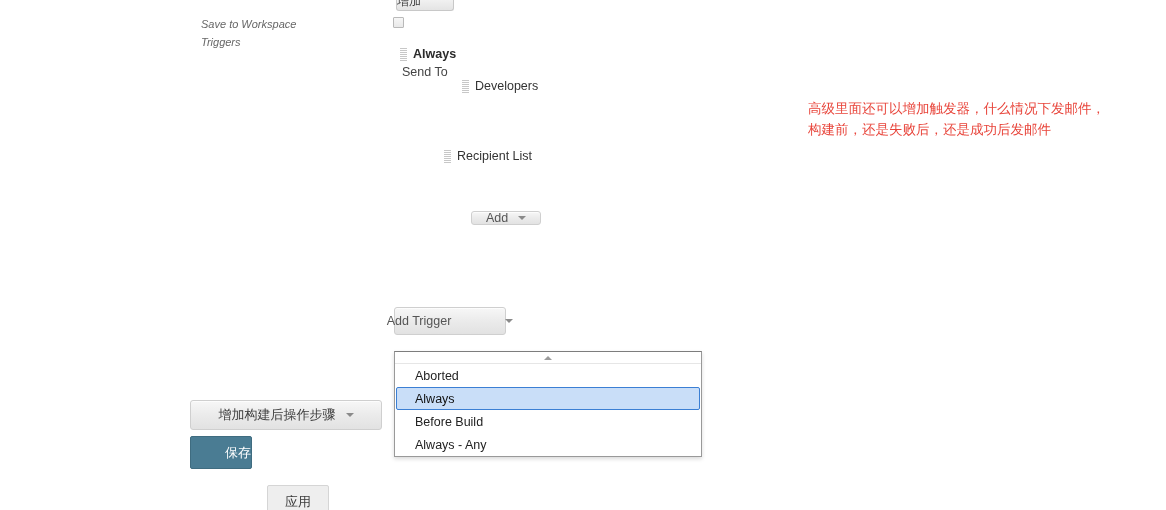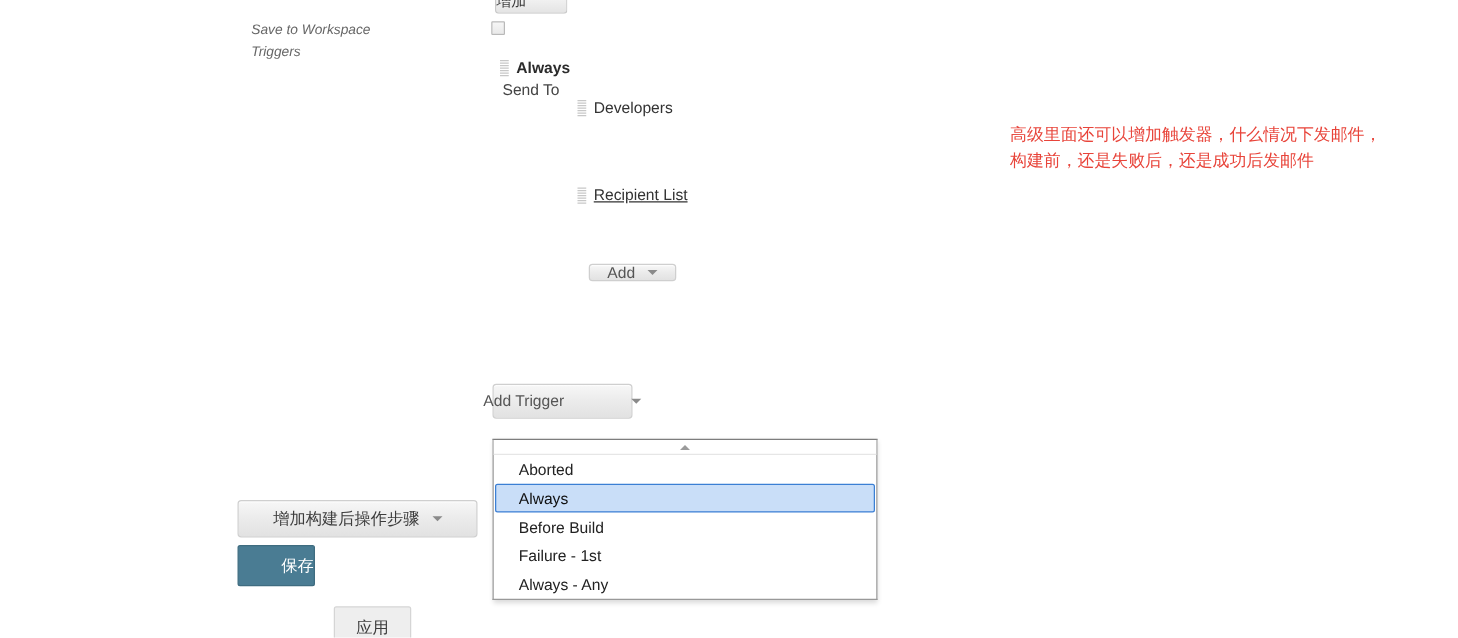--- a/index.html
+++ b/index.html
@@ -210,21 +210,21 @@
 </div>
 
 <div class="abs plain-text" style="left:402px; top:65px;">Send To</div>
 
 <div class="abs row-item" style="left:462px; top:79px;">
   <span class="grip">
     <i></i><i></i><i></i><i></i><i></i><i></i><i></i>
   </span><span class="txt">Developers</span>
 </div>
 
-<div class="abs row-item" style="left:462px; top:149px;text-decoration:underline;">
+<div class="abs row-item" style="left:444px; top:149px;">
   <span class="grip">
     <i></i><i></i><i></i><i></i><i></i><i></i><i></i>
   </span><span class="txt">Recipient List</span>
 </div>
 
 <div class="abs btn btn-add" style="left:455px; top:211px;">
   <span>Add</span>
   <span class="caret"></span>
 </div>
 
@@ -233,21 +233,20 @@
   <span class="caret"></span>
 </div>
 
 <div class="abs menu" style="left:394px; top:351px;">
 
   <div class="menu-scroller"></div>
 
   <div class="menu-item">Aborted</div>
   <div class="menu-item selected">Always</div>
   <div class="menu-item">Before Build</div>
-  <div class="menu-item">Failure - 1st</div>
   <div class="menu-item">Always - Any</div>
 </div>
 
 <div class="abs btn btn-postbuild" style="left:190px; top:400px;">
   <span>增加构建后操作步骤</span>
   <span class="caret"></span>
 </div>
 
 <div class="abs btn-save" style="left:190px; top:436px;justify-content:flex-end;">
   <span>保存</span>

